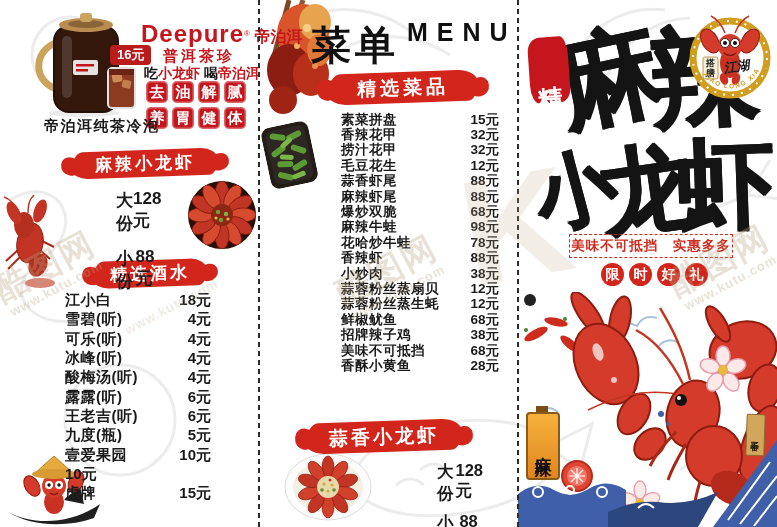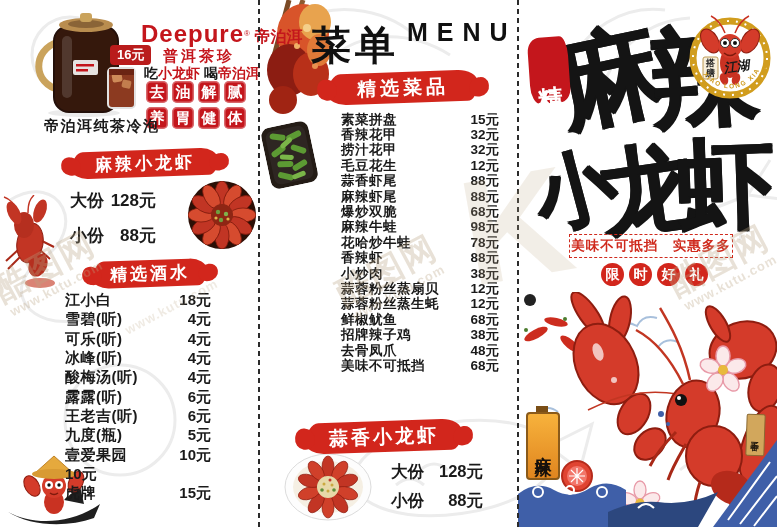--- a/index.html
+++ b/index.html
@@ -37,21 +37,21 @@
   .sub-title{position:absolute;left:163px;top:47px;color:#c4161c;font-weight:800;font-size:15px;letter-spacing:3px;z-index:6;}
   .slogan{position:absolute;left:144px;top:65px;font-size:14px;font-weight:800;white-space:nowrap;z-index:6;}
   .slogan .red{color:#c4161c;}
   .benefits{position:absolute;left:146px;top:81px;z-index:6;}
   .benefit-row{display:flex;gap:4px;margin-bottom:4px;}
   .benefit-row span{width:22px;height:22px;background:#c4161c;color:#fff;border-radius:5px;font-size:15px;
          font-weight:800;display:flex;align-items:center;justify-content:center;box-shadow:inset 0 0 0 1.5px rgba(255,255,255,.35);}
   .tea-caption{position:absolute;left:44px;top:117px;font-size:15px;font-weight:800;letter-spacing:1.5px;z-index:6;}
   
   .price-list{position:absolute;z-index:6;}
-  .price-row{display:flex;justify-content:space-between;font-weight:800;}
+  .price-row{display:flex;justify-content:space-between;font-weight:800;margin-left:46px;}
   .mala-prices{left:70px;top:189px;width:86px;font-size:17px;}
   .mala-prices .price-row{margin-bottom:12px;}
   .garlic-prices{left:391px;top:461px;width:92px;font-size:16.5px;}
   .garlic-prices .price-row{margin-bottom:7px;}
   
   .menu-list{position:absolute;z-index:6;}
   .menu-row{display:flex;justify-content:space-between;align-items:center;font-weight:700;}
   .drinks{left:65px;top:291px;width:146px;font-size:15px;}
   .drinks .menu-row{height:19.3px;}
   .dishes{left:317px;top:112px;width:158px;font-size:13.5px;margin-left:24px;}
@@ -444,30 +444,30 @@
           <span class="nm">鲜椒鱿鱼</span>
           <span class="pr">68元</span>
         </div>
 
         <div class="menu-row">
           <span class="nm">招牌辣子鸡</span>
           <span class="pr">38元</span>
         </div>
 
 
-        <div class="menu-row">
-          <span class="nm">去骨凤爪</span>
-          <span class="pr">48元</span>
-        </div>
 
         <div class="menu-row">
           <span class="nm">美味不可抵挡</span>
           <span class="pr">68元</span>
         </div>
 
+        <div class="menu-row">
+          <span class="nm">香酥小黄鱼</span>
+          <span class="pr">28元</span>
+        </div>
       </div>
 
     <div class="brush" style="left:306px;top:421px;width:156px;height:31px;font-size:19px;letter-spacing:3px;">
       <span>蒜香小龙虾</span>
     </div>
 
     <svg class="abs" style="left:283px;top:451px;z-index:4;" width="90" height="72" viewBox="0 0 90 72">
       <ellipse cx="45" cy="36" rx="43" ry="33" fill="#fdfdfd" stroke="#dcdcdc"></ellipse>
       <ellipse cx="45" cy="36" rx="35" ry="26" fill="#f5efe3"></ellipse>
       <g>

